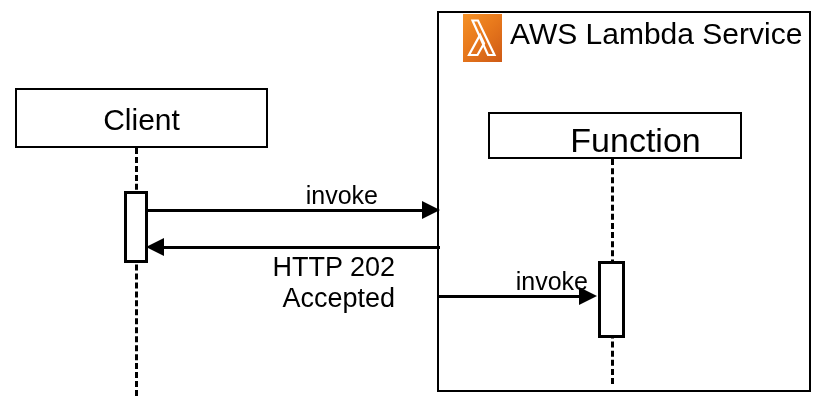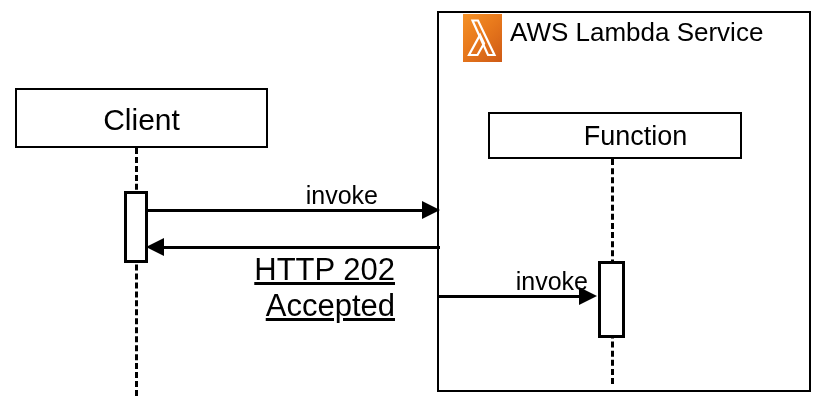--- a/index.html
+++ b/index.html
@@ -86,21 +86,21 @@
     top: 14px;
     width: 39px;
     height: 48px;
     background: linear-gradient(135deg, #F49126 0%, #E8791C 45%, #CE5A16 100%);
   }
   #lambda-icon svg { display: block; }
   #container-title {
     position: absolute;
     left: 510px;
     top: 17px;
-    font-size: 26px;
+    font-size: 30px;
     color: #000000;
     white-space: nowrap;
   }
 
   #box-client {
     left: 15px;
     top: 88px;
     width: 253px;
     height: 60px;
   }
@@ -110,21 +110,21 @@
   }
 
   #box-function {
     left: 488px;
     top: 112px;
     width: 254px;
     height: 47px;
   }
   #label-function {
     top: 7px;
-    font-size: 27px;
+    font-size: 34px;
     padding-left: 41px;
   }
 
   #lifeline-client {
     left: 135px;
     top: 148px;
     height: 248px;
   }
   #lifeline-function {
     left: 611px;
@@ -169,22 +169,21 @@
     width: 276px;
   }
   #msg2-head {
     left: 146px;
     top: 238px;
   }
   #msg2-label {
     left: 215px;
     top: 252px;
     width: 180px;
-    font-size: 31px;
-    text-decoration: underline;
+    font-size: 27px;
   }
 
   
   #msg3-line {
     left: 439px;
     top: 295px;
     width: 142px;
   }
   #msg3-head {
     left: 579px;

